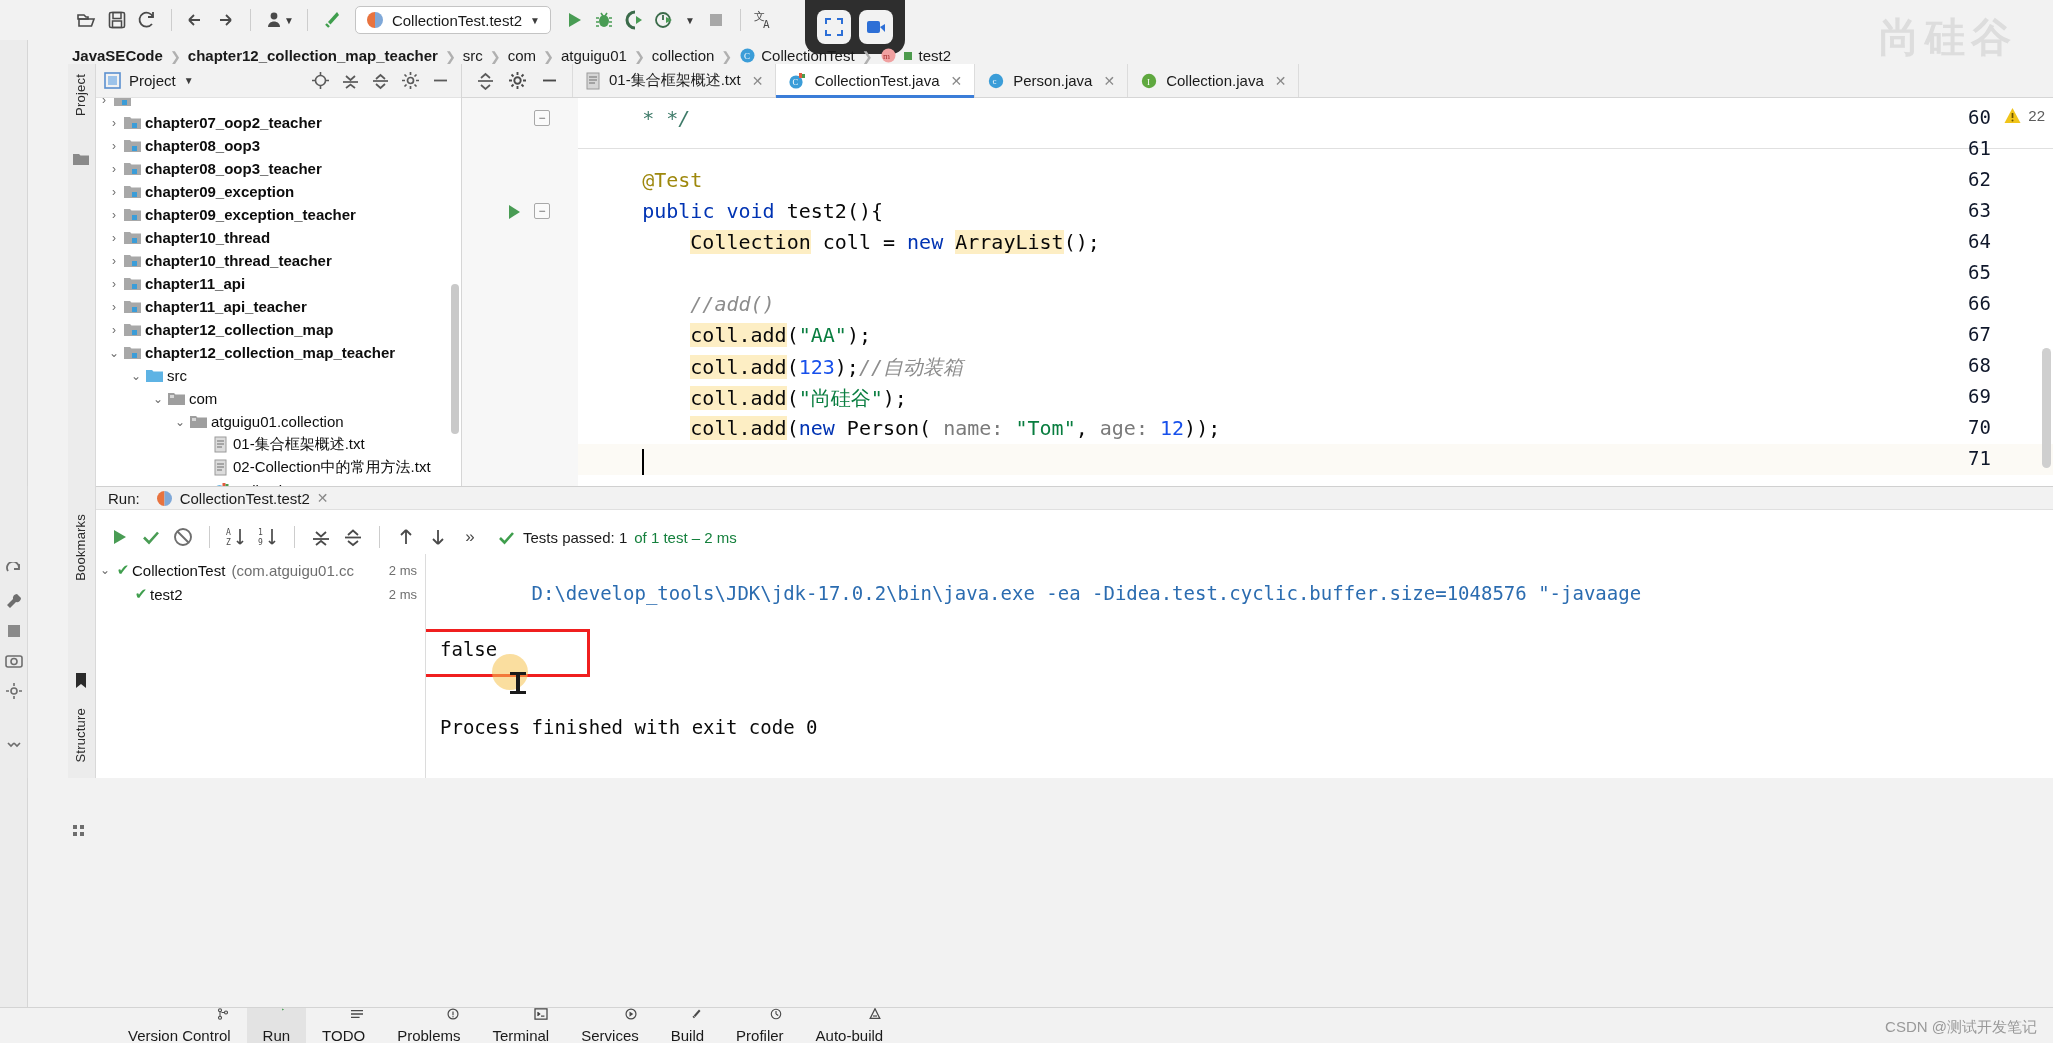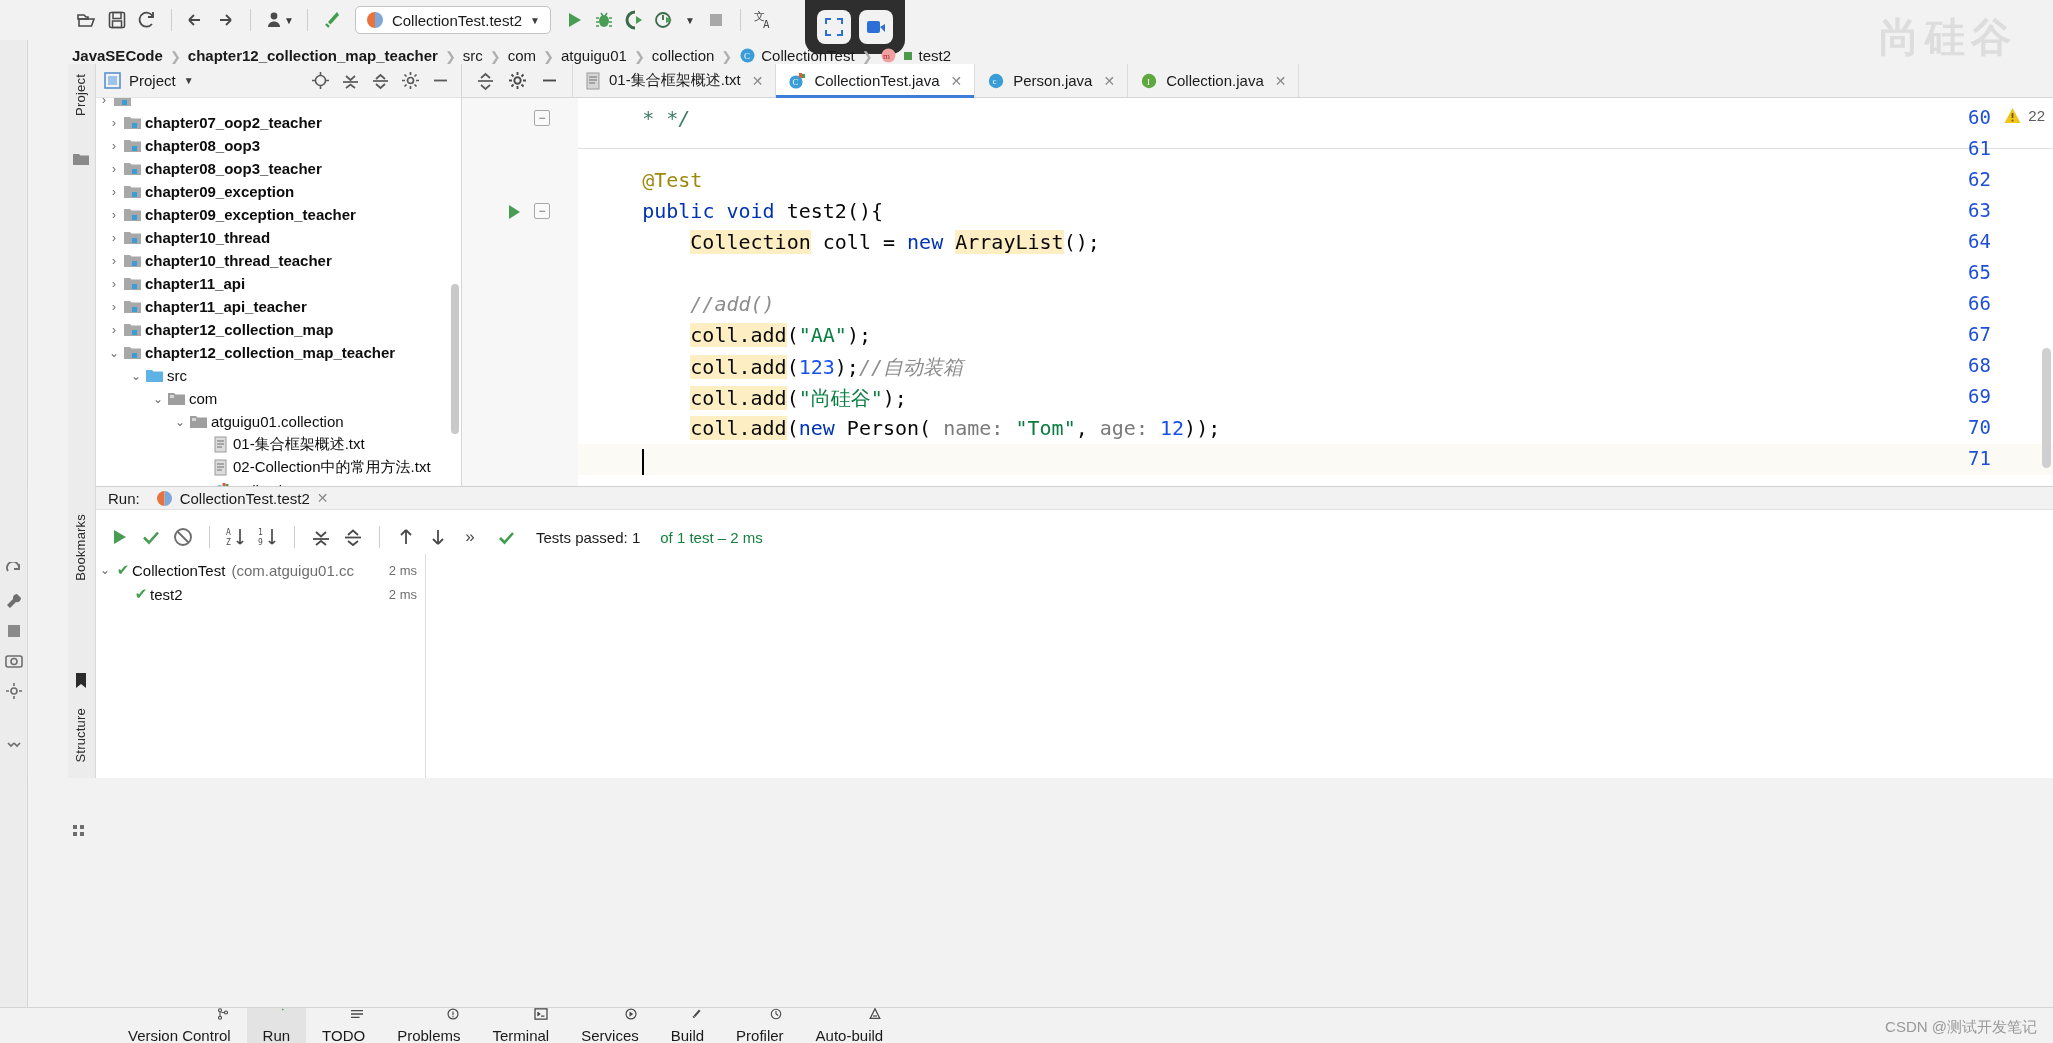--- a/index.html
+++ b/index.html
@@ -117,21 +117,21 @@
   #editor {
     position: absolute; left: 462px; top: 98px; width: 1591px; height: 388px;
     background: #ffffff; overflow: hidden;
   }
   #gutter {
     position: absolute; left: 0; top: 0; width: 116px; height: 388px;
     background: #f7f7f7;
   }
   .lnum {
     position: absolute; right: 62px; font-family: "DejaVu Sans Mono", monospace;
-    font-size: 19px; color: #1d4ed8; text-align: right; width: 44px;
+    font-size: 19px; color: #0f172a; text-align: right; width: 44px;
   }
   .fold {
     position: absolute; left: 72px; width: 16px; height: 16px;
     border: 1px solid #a8a8a8; border-radius: 2px; background: #fafafa;
     display: flex; align-items: center; justify-content: center;
     font-size: 12px; color: #6b6b6b; cursor: pointer;
   }
   #gutter-run {
     position: absolute; left: 42px; top: 200px; cursor: pointer;
   }
@@ -187,21 +187,21 @@
   }
   #run-header .rh-tab .x { color: #8a8a8a; font-size: 14px; }
 
   #run-toolbar {
     position: absolute; left: 0; top: 34px; width: 1957px; height: 34px;
     display: flex; align-items: center; gap: 2px; padding-left: 8px;
     background: #ffffff;
   }
   #run-toolbar .rb { width: 30px; height: 28px; display: flex; align-items: center;
     justify-content: center; cursor: pointer; }
-  #run-status { margin-left: 10px; font-size: 15px; color: #1a1a1a; display: flex; align-items: center; gap: 20px; }
+  #run-status { margin-left: 10px; font-size: 15px; color: #1a1a1a; display: flex; align-items: center; gap: 7px; }
   #run-status .muted { color: #15803d; }
 
   #tests-tree {
     position: absolute; left: 0; top: 68px; width: 330px; height: 224px;
     background: #ffffff; border-right: 1px solid #dcdcdc; padding-top: 4px;
   }
   .trow { display: flex; align-items: center; height: 24px; font-size: 15px;
     color: #111; cursor: pointer; white-space: nowrap; }
   .trow .ar { width: 18px; text-align: center; color: #6e6e6e; font-size: 12px; }
   .trow .ck { width: 18px; color: #3f9e4d; font-size: 15px; text-align: center; }
@@ -917,20 +917,30 @@
         <span class="dim" style="margin-left:6px;">(com.atguigu01.cc</span>
         <span class="dur">2 ms</span>
       </div>
       <div class="trow" style="padding-left:36px;">
         <span class="ck">✔</span>
         <span>test2</span>
         <span class="dur">2 ms</span>
       </div>
     </div>
 
+    <div id="console">
+      <div class="cline" style="top:6px;">
+        <span class="path">D:\develop_tools\JDK\jdk-17.0.2\bin\java.exe -ea -Didea.test.cyclic.buffer.size=1048576 "-javaage</span>
+      </div>
+      <div class="cline" style="top:84px;">false</div>
+      <div class="cline" style="top:162px;">Process finished with exit code 0</div>
+      <div id="console-redbox" style="left:-12px;"></div>
+      <div id="cursor-halo"></div>
+      <div id="cursor-ibeam"></div>
+    </div>
   </div>
 
   <div id="statusbar">
     <div class="sb-item">
       <svg width="16" height="16" viewBox="0 0 16 16">
           <circle cx="4" cy="3" r="2" fill="none" stroke="#4a4a4a" stroke-width="1.5"></circle>
           <circle cx="4" cy="13" r="2" fill="none" stroke="#4a4a4a" stroke-width="1.5"></circle>
           <circle cx="12" cy="6" r="2" fill="none" stroke="#4a4a4a" stroke-width="1.5"></circle>
           <path d="M4 5v6M6 6h4" stroke="#4a4a4a" stroke-width="1.4"></path>
         </svg>

